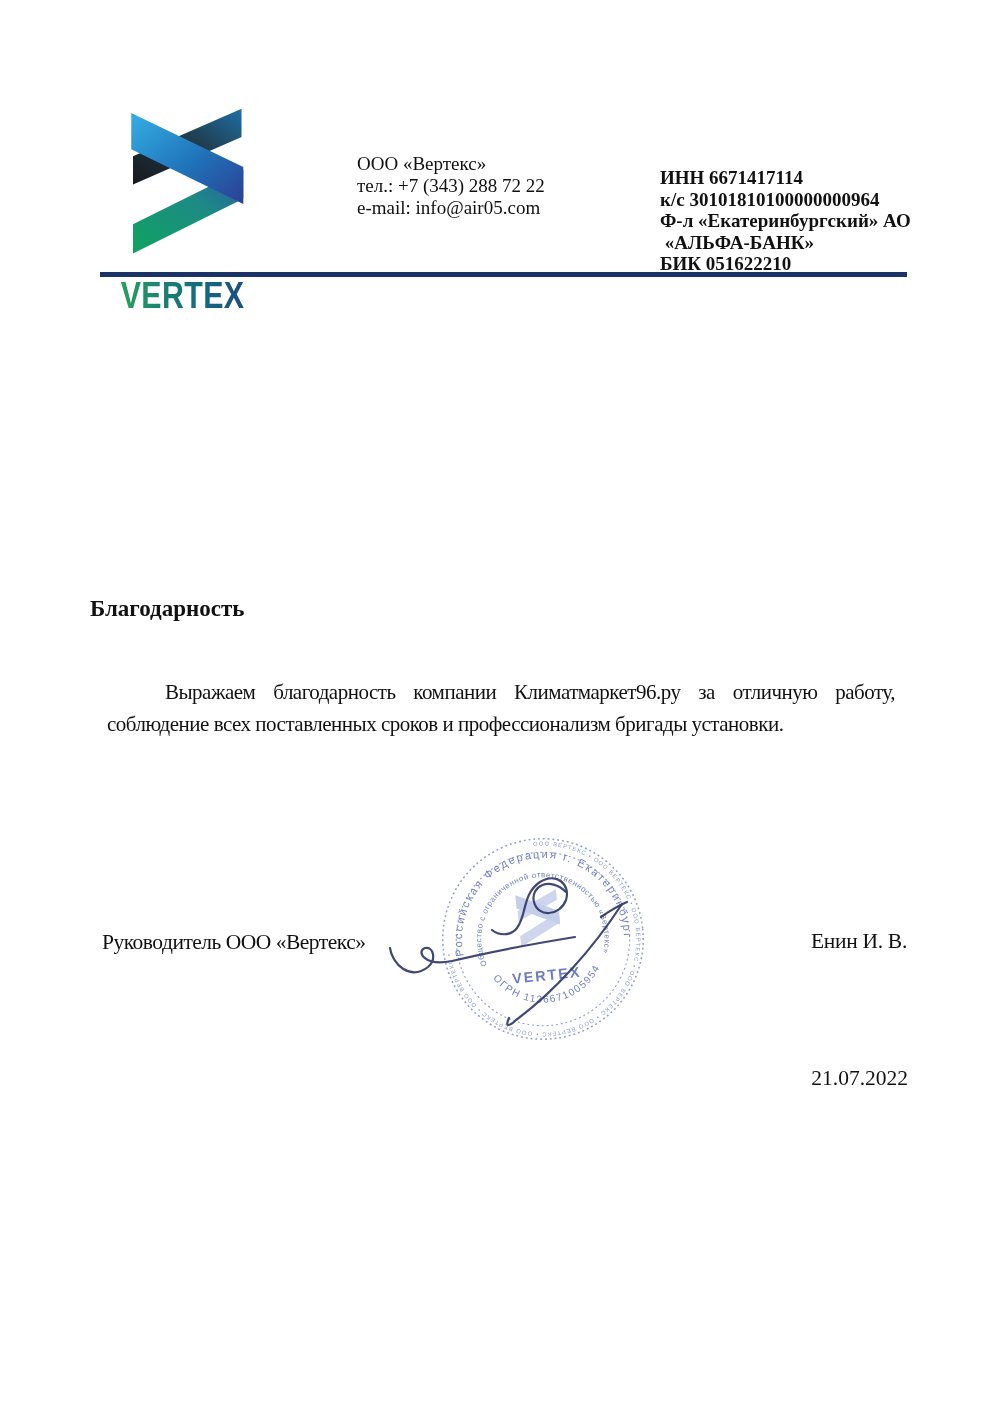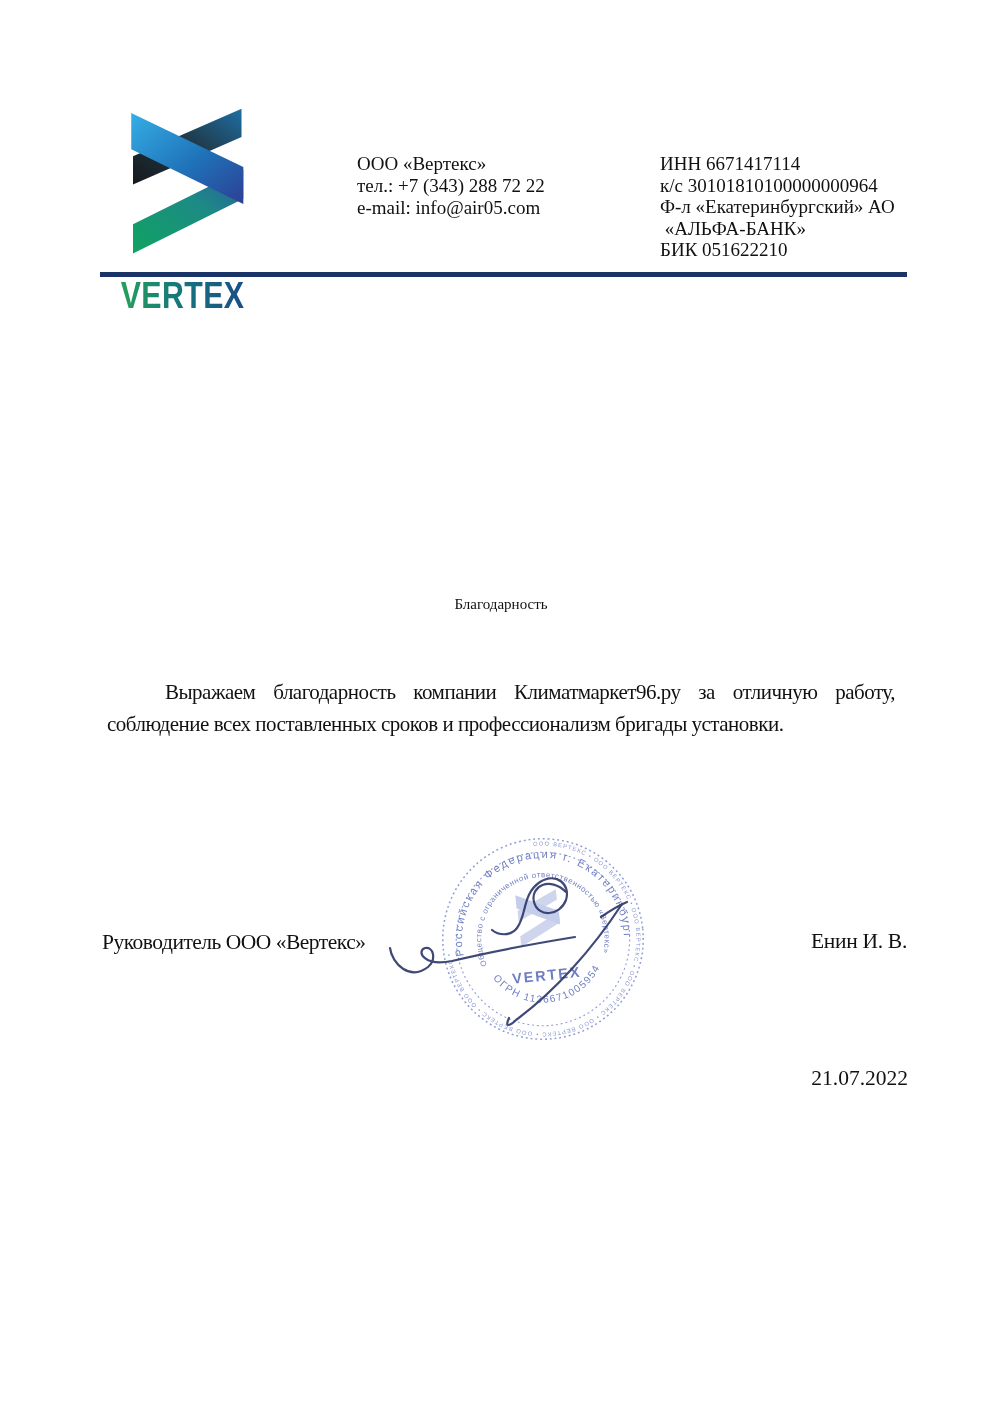--- a/index.html
+++ b/index.html
@@ -9,28 +9,28 @@
     background:#ffffff;
     font-family:"Liberation Serif", serif;
     color:#111;
     overflow:hidden;
   }
   
   .logo-mark{position:absolute;left:118px;top:98px;}
   .divider{position:absolute;left:100px;top:272px;width:807px;height:5px;}
   .wordmark{position:absolute;left:119px;top:275px;}
   .contact-block{position:absolute;left:325px;top:153px;font-size:19px;line-height:22px;margin-left:32px;}
-  .requisites-block{position:absolute;left:660px;top:153px;font-size:19px;line-height:21.5px;}
+  .requisites-block{position:absolute;left:660px;top:167px;font-size:19px;line-height:21.5px;font-weight:bold;}
   .line{white-space:pre;}
   
   .addressee-block{position:absolute;left:662px;top:384px;font-size:20.5px;line-height:28.5px;}
   
   .letter-title{
     position:absolute;left:90px;top:596px;width:822px;
-    text-align:center;font-weight:normal;font-size:15px;
+    text-align:left;font-weight:bold;font-size:23px;
   }
   .letter-body{
     position:absolute;left:90px;top:660px;width:822px;
     font-size:21px;line-height:31.8px;
     letter-spacing:-0.5px;
     text-align:justify;
   }
   .letter-body p{margin:17px;text-indent:58px;}
   
   .signature-role{

